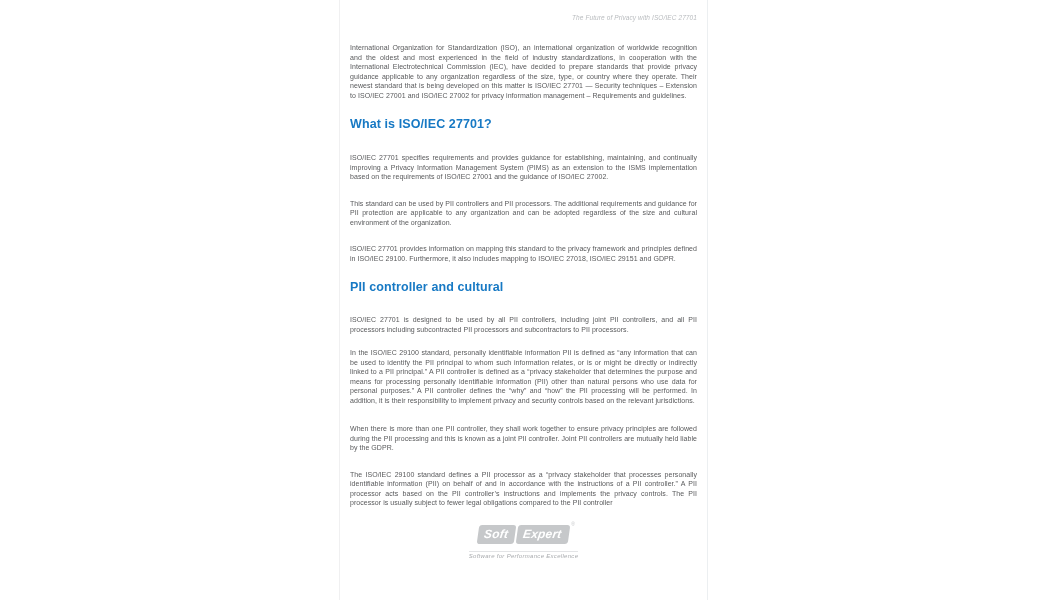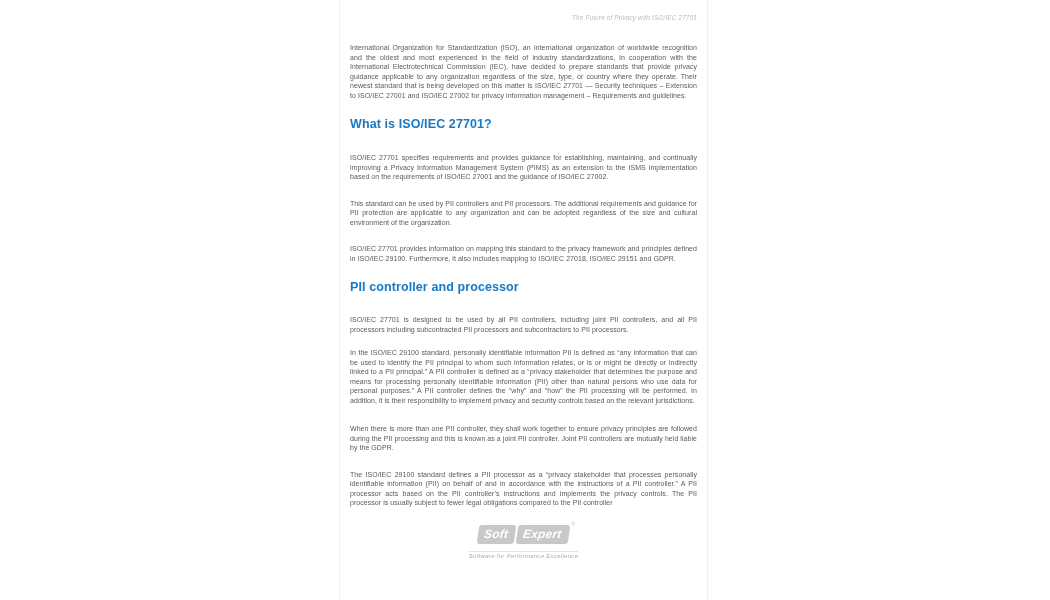--- a/index.html
+++ b/index.html
@@ -106,21 +106,21 @@
     <p class="body-copy mt22">International Organization for Standardization (ISO), an international organization of worldwide recognition and the oldest and most experienced in the field of industry standardizations, in cooperation with the International Electrotechnical Commission (IEC), have decided to prepare standards that provide privacy guidance applicable to any organization regardless of the size, type, or country where they operate. Their newest standard that is being developed on this matter is ISO/IEC 27701 — Security techniques – Extension to ISO/IEC 27001 and ISO/IEC 27002 for privacy information management – Requirements and guidelines.</p>
 
     <h2 class="section-heading mt17">What is ISO/IEC 27701?</h2>
 
     <p class="body-copy mt22">ISO/IEC 27701 specifies requirements and provides guidance for establishing, maintaining, and continually improving a Privacy Information Management System (PIMS) as an extension to the ISMS implementation based on the requirements of ISO/IEC 27001 and the guidance of ISO/IEC 27002.</p>
 
     <p class="body-copy mt17">This standard can be used by PII controllers and PII processors. The additional requirements and guidance for PII protection are applicable to any organization and can be adopted regardless of the size and cultural environment of the organization.</p>
 
     <p class="body-copy mt17">ISO/IEC 27701 provides information on mapping this standard to the privacy framework and principles defined in ISO/IEC 29100. Furthermore, it also includes mapping to ISO/IEC 27018, ISO/IEC 29151 and GDPR.</p>
 
-    <h2 class="section-heading mt17">PII controller and processor</h2>
+    <h2 class="section-heading mt17">PII controller and cultural</h2>
 
     <p class="body-copy mt21">ISO/IEC 27701 is designed to be used by all PII controllers, including joint PII controllers, and all PII processors including subcontracted PII processors and subcontractors to PII processors.</p>
 
     <p class="body-copy mt14">In the ISO/IEC 29100 standard, personally identifiable information PII is defined as “any information that can be used to identify the PII principal to whom such information relates, or is or might be directly or indirectly linked to a PII principal.” A PII controller is defined as a “privacy stakeholder that determines the purpose and means for processing personally identifiable information (PII) other than natural persons who use data for personal purposes.” A PII controller defines the “why” and “how” the PII processing will be performed. In addition, it is their responsibility to implement privacy and security controls based on the relevant jurisdictions.</p>
 
     <p class="body-copy mt19">When there is more than one PII controller, they shall work together to ensure privacy principles are followed during the PII processing and this is known as a joint PII controller. Joint PII controllers are mutually held liable by the GDPR.</p>
 
     <p class="body-copy mt17">The ISO/IEC 29100 standard defines a PII processor as a “privacy stakeholder that processes personally identifiable information (PII) on behalf of and in accordance with the instructions of a PII controller.” A PII processor acts based on the PII controller’s instructions and implements the privacy controls. The PII processor is usually subject to fewer legal obligations compared to the PII controller</p>
 
     <div class="footer-logo">

